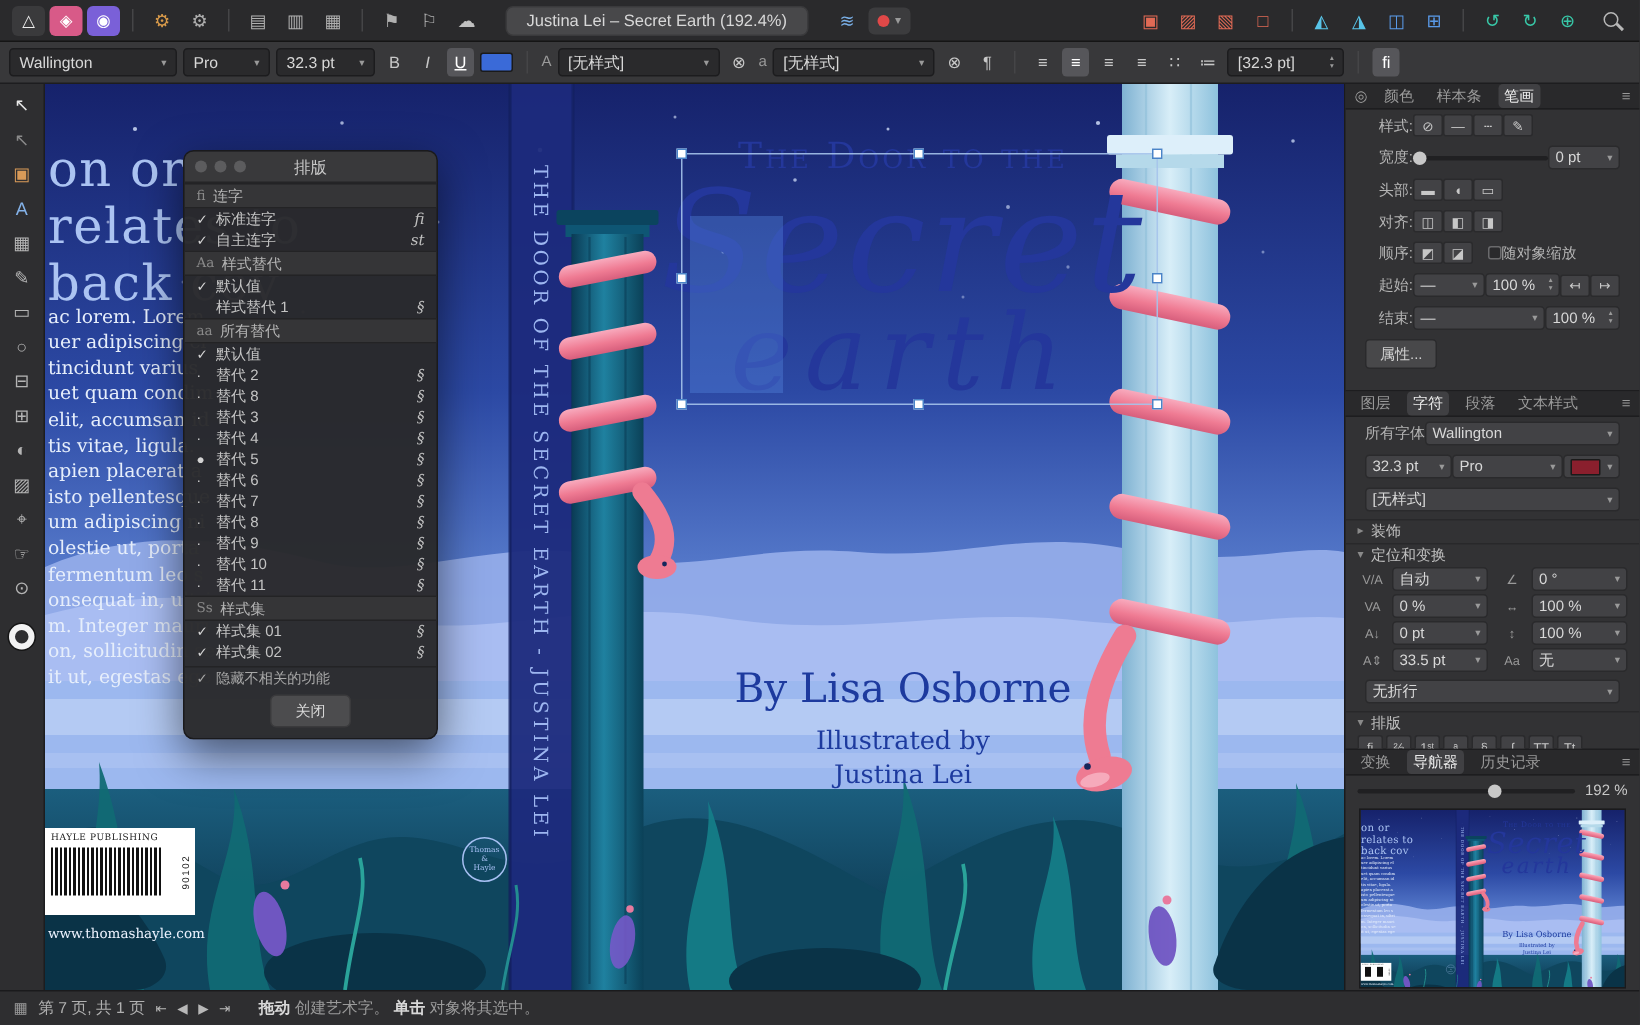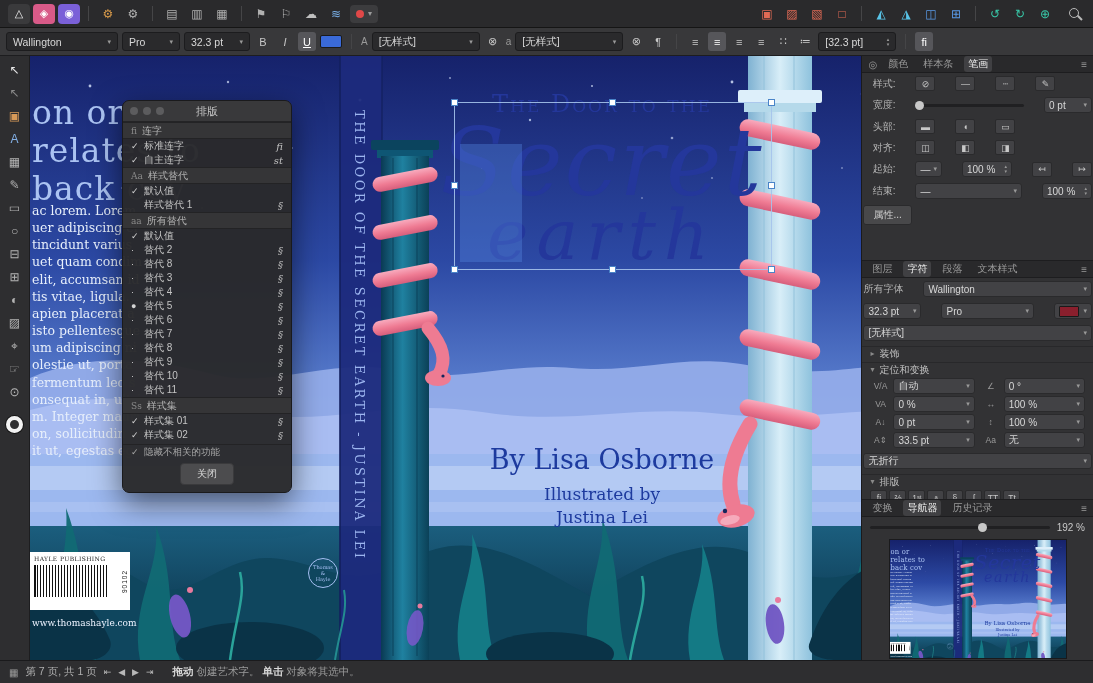--- a/index.html
+++ b/index.html
@@ -82,21 +82,21 @@
 #rightbar{flex:0 0 197px;background:#323234;border-left:1px solid #1a1a1c;display:flex;flex-direction:column}
 .ptabs{flex:0 0 16px;background:#29292b;display:flex;align-items:center;padding:0 6px;gap:7px;border-bottom:1px solid #1d1d1f}
 .ptab{font-size:10px;color:#9a9a9a;padding:1px 4px;white-space:nowrap}
 .ptab.active{color:#ececec;background:#404043;border-radius:3px}
 .ptab-icon{font-size:10px;color:#9a9a9a}
 .pmenu{margin-left:auto;color:#9a9a9a;font-size:10px}
 .panel{overflow:hidden}
 #stroke-panel{flex:0 0 188px;border-bottom:1px solid #1d1d1f}
 #char-panel{flex:0 0 222px;border-bottom:1px solid #1d1d1f}
 #nav-panel{flex:1}
-.prow{display:flex;align-items:center;gap:20px;padding:3px 1px;font-size:10px;color:#b4b4b4}
+.prow{display:flex;align-items:center;gap:0;padding:3px 13px;font-size:10px;color:#b4b4b4}
 .plabel{flex:0 0 32px;text-align:right;white-space:nowrap}
 .pbtn{width:20px;height:15px;background:#424245;border:1px solid #2a2a2c;border-radius:2px;display:flex;align-items:center;justify-content:center;font-size:9px;color:#c8c8c8;flex:0 0 auto}
 .pfield{background:#424245;border:1px solid #2a2a2c;border-radius:3px;height:16px;display:flex;align-items:center;justify-content:space-between;padding:0 4px;font-size:10px;color:#d8d8d8;gap:3px;white-space:nowrap}
 .grow{flex:1}
 .slider{flex:1;height:3px;background:#202022;border-radius:2px;position:relative}
 .slider .sthumb{position:absolute;width:9px;height:9px;border-radius:50%;background:#c8c8c8;top:-3px}
 .checkbox{width:9px;height:9px;border:1px solid #6a6a6c;border-radius:2px;background:#2a2a2c}
 .props-btn{background:#48484a;border-radius:3px;padding:2px 9px;font-size:10px;color:#d0d0d0;border:1px solid #2a2a2c;font-family:inherit}
 .csec{display:flex;align-items:center;gap:5px;padding:2px 8px;font-size:10px;color:#c0c0c0;border-top:1px solid #28282a;margin-top:2px;height:14px}
 .dis{font-size:8px;color:#8a8a8a}
@@ -143,20 +143,21 @@
 
       <span class="tb-icon" style="color: rgb(176, 176, 176);">▦</span>
 
     <span class="tb-sep"></span>
 
       <span class="tb-icon" style="color: rgb(176, 176, 176);">⚑</span>
 
       <span class="tb-icon" style="color: rgb(176, 176, 176);">⚐</span>
 
     <span class="tb-icon" style="color: rgb(192, 192, 192);">☁</span>
+    <span class="doc-pill">Justina Lei – Secret Earth (192.4%)</span>
     <span class="tb-icon" style="color: rgb(122, 176, 232);">≋</span>
     <span class="assistant">
       <span class="dot" style="background: rgb(224, 72, 72);"></span>
       <span class="caret">▾</span>
     </span>
     <span class="tb-right">
 
         <span class="tb-icon" style="color: rgb(224, 106, 85);">▣</span>
 
         <span class="tb-icon" style="color: rgb(224, 106, 85);">▨</span>
@@ -666,20 +667,30 @@
           <span class="plabel">对齐:</span>
 
             <span class="pbtn">◫</span>
 
             <span class="pbtn">◧</span>
 
             <span class="pbtn">◨</span>
 
         </div>
         <div class="prow">
+          <span class="plabel">顺序:</span>
+
+            <span class="pbtn">◩</span>
+
+            <span class="pbtn">◪</span>
+
+          <span class="checkbox" style="margin-left:10px"></span>
+          <span>随对象缩放</span>
+        </div>
+        <div class="prow">
           <span class="plabel">起始:</span>
           <span class="pfield grow">
               <span>—</span>
               <span class="caret">▾</span>
             </span>
           <span class="pfield" style="width:50px">
               <span>100 %</span>
               <span class="stepper">▴<br>▾</span>
             </span>
 

